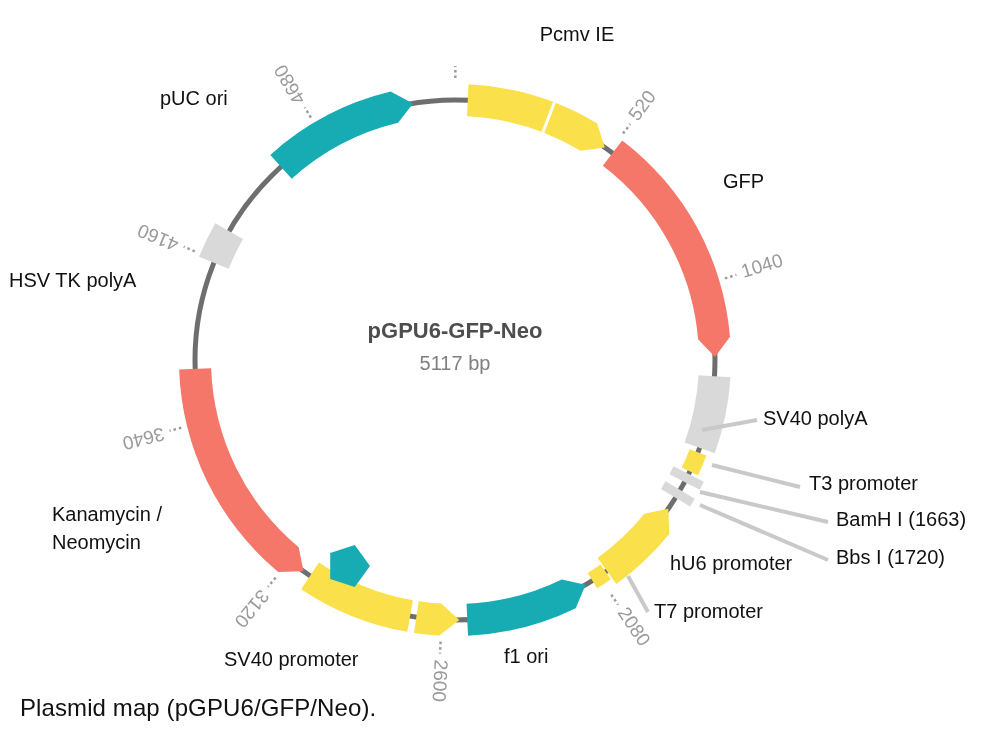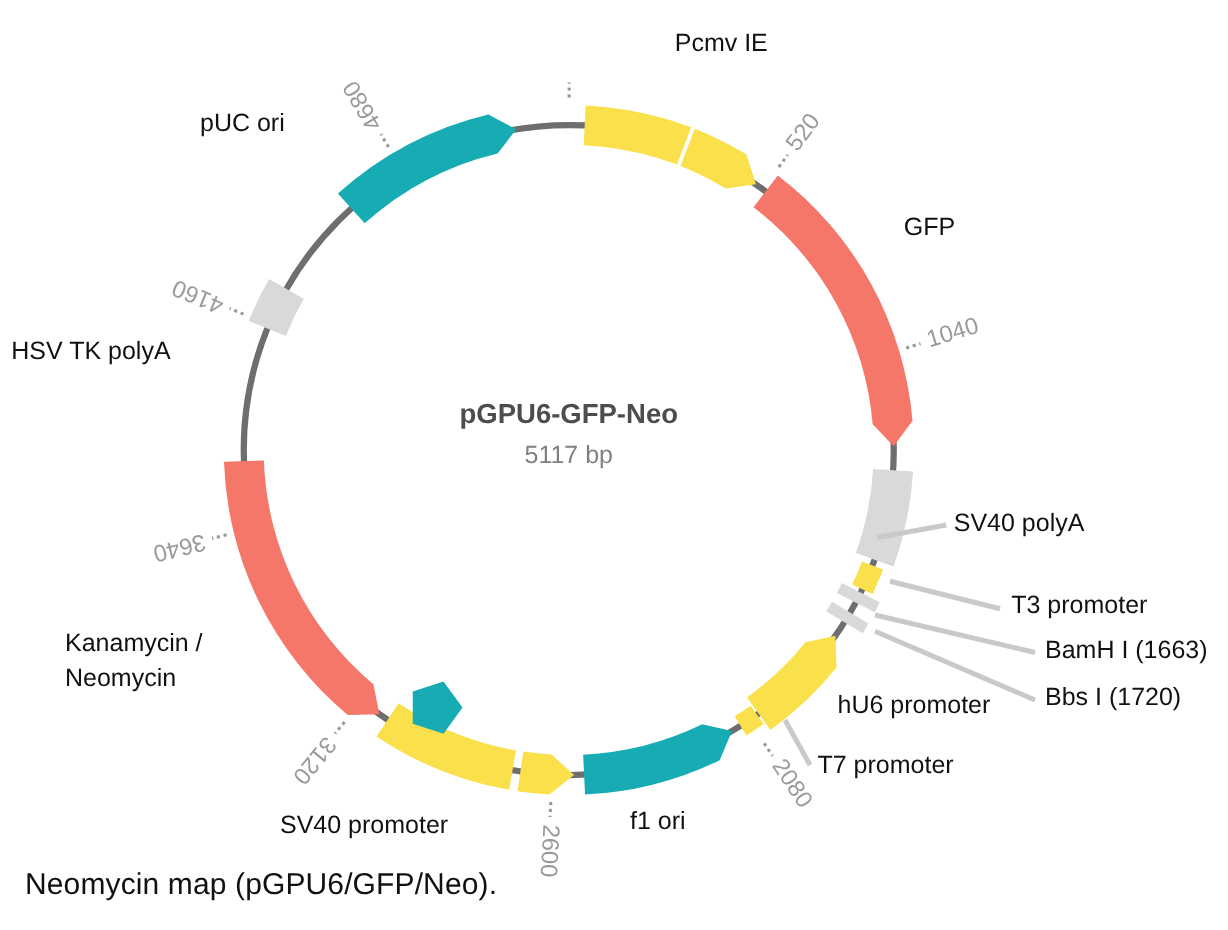--- a/index.html
+++ b/index.html
@@ -138,14 +138,14 @@
         <text x="52" y="521" class="feat-label" text-anchor="start">Kanamycin /</text>
         <text x="52" y="549" class="feat-label" text-anchor="start">Neomycin</text>
         <text x="9" y="287" class="feat-label" text-anchor="start">HSV TK polyA</text>
         <text x="160" y="105" class="feat-label" text-anchor="start">pUC ori</text>
       </g>
 
     <text id="center-title" class="center-title" x="455" y="338" text-anchor="middle">pGPU6-GFP-Neo</text>
     <text id="center-sub" class="center-sub" x="455" y="370" text-anchor="middle">5117 bp</text>
   </svg>
 
-  <div class="caption">Neomycin map (pGPU6/GFP/Neo).</div>
+  <div class="caption">Plasmid map (pGPU6/GFP/Neo).</div>
 </div>
 
 </body></html>

